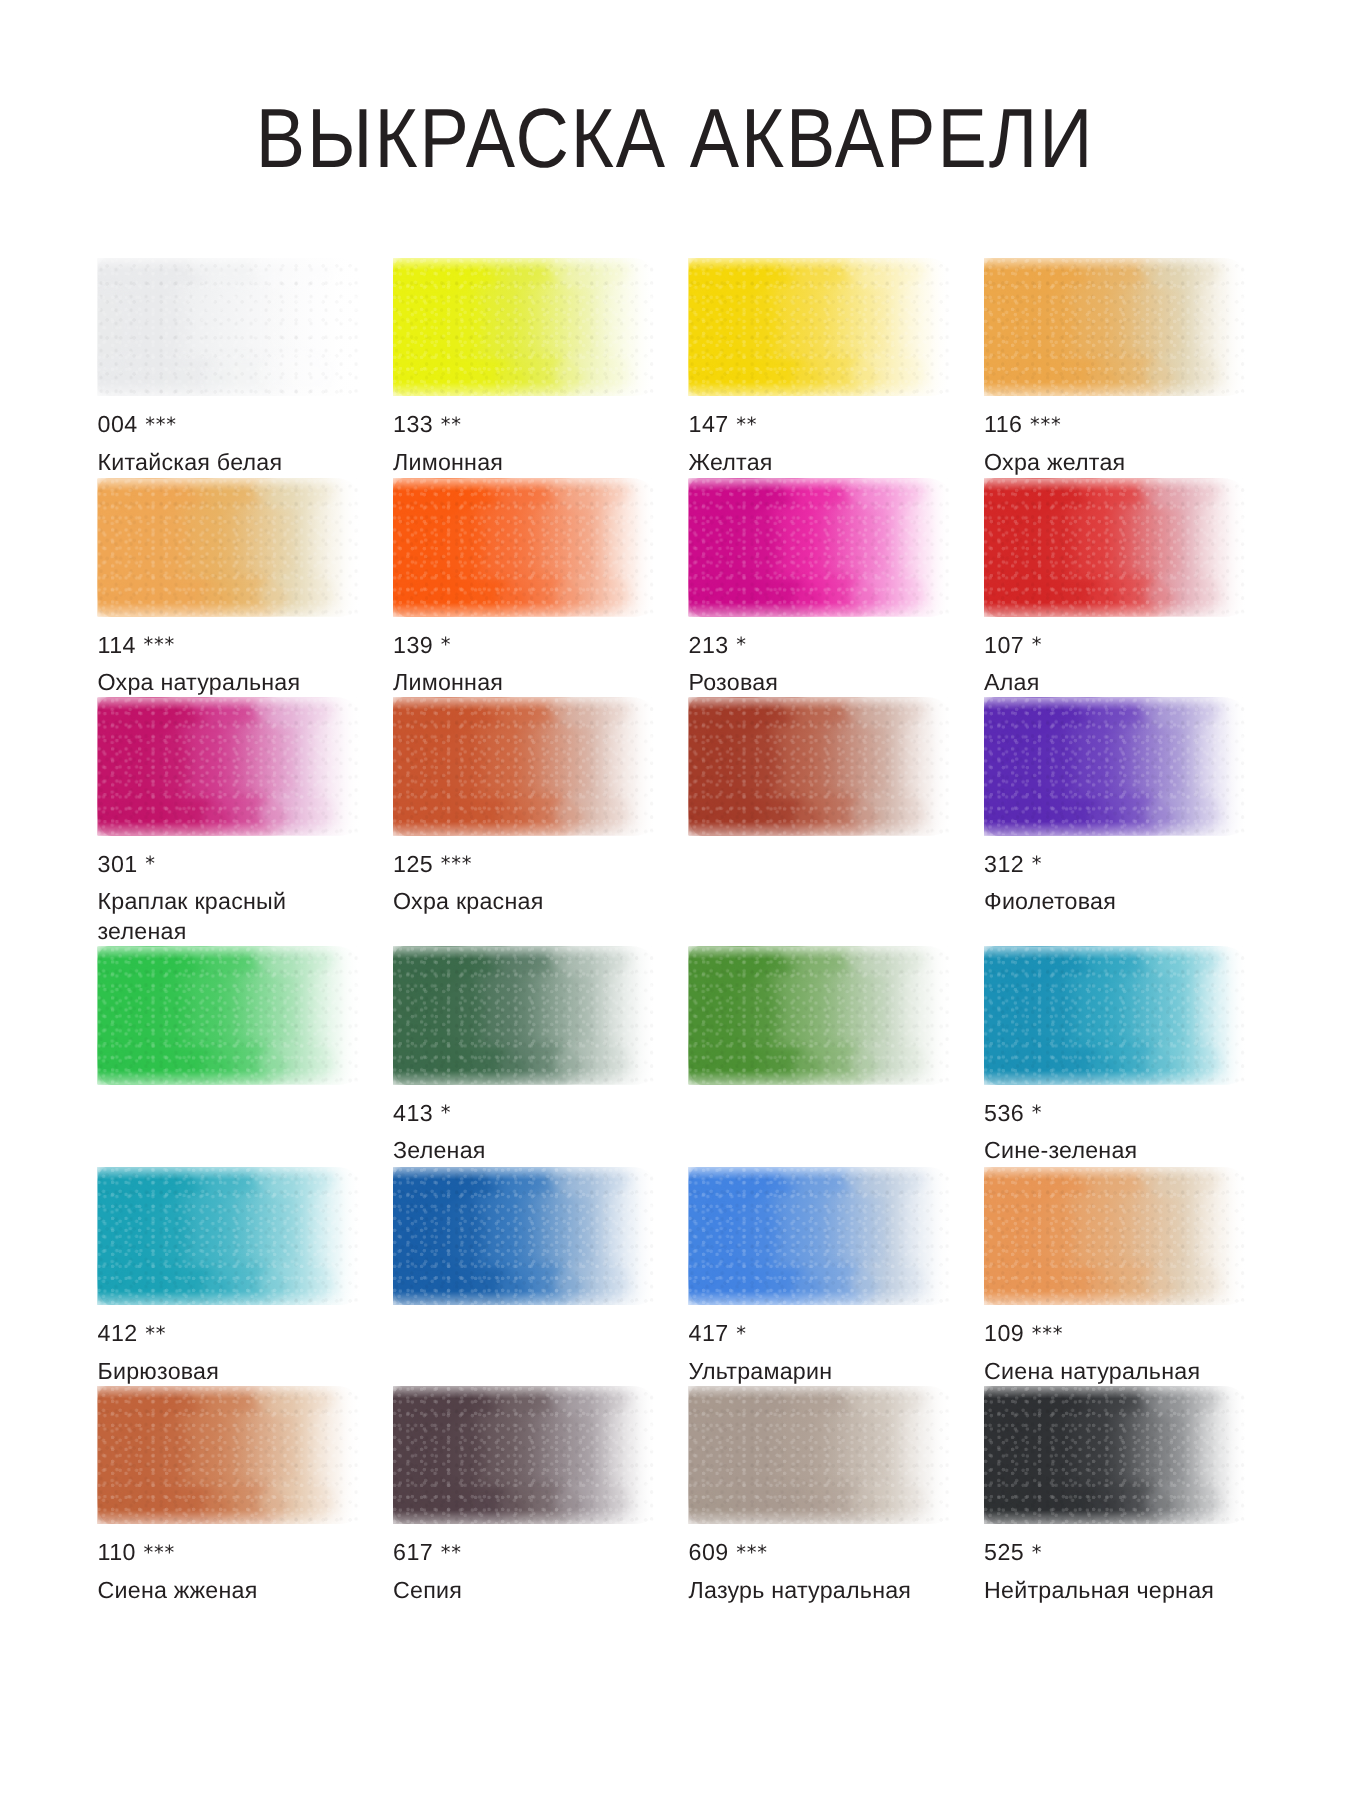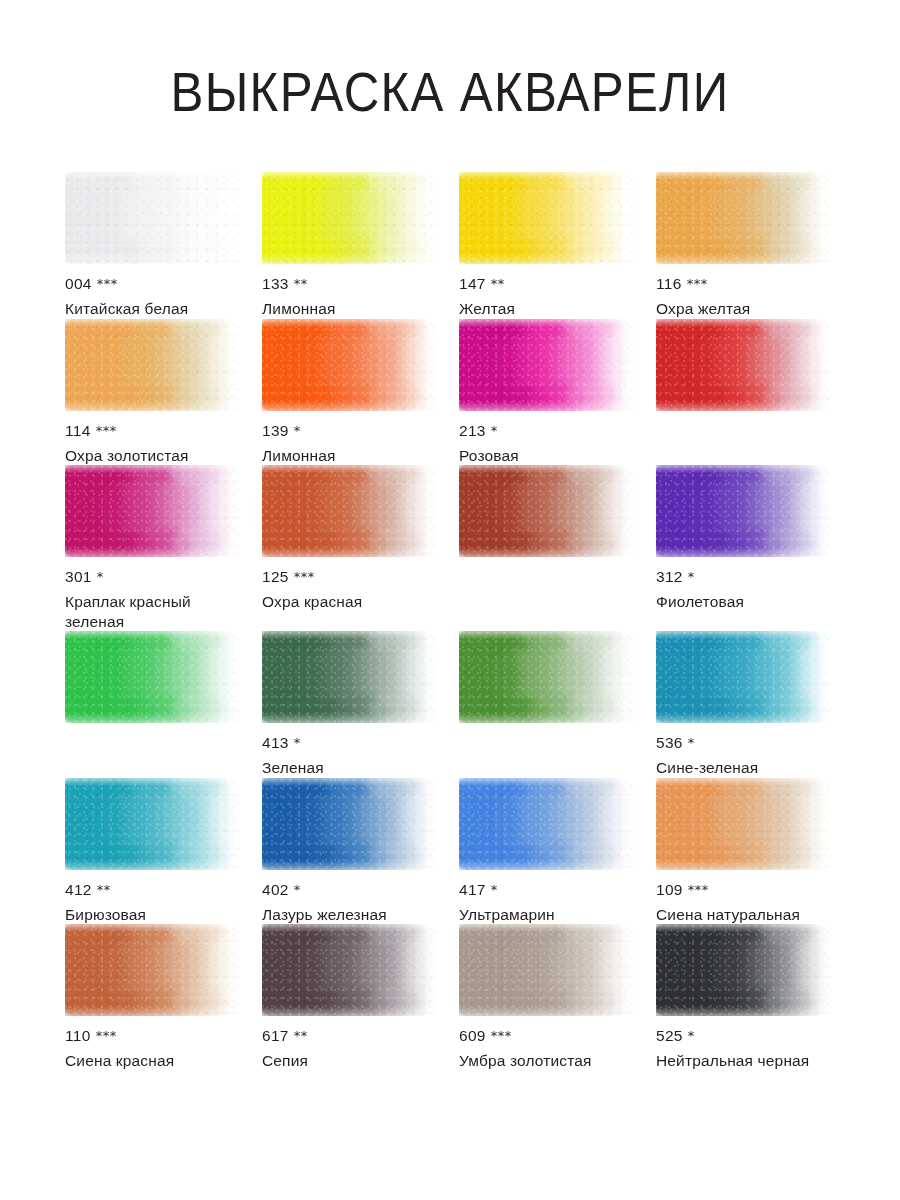--- a/index.html
+++ b/index.html
@@ -276,21 +276,21 @@
               <div class="blob" style="left: 108px; top: 62px; width: 50px; height: 30px; background: rgb(227, 214, 176); opacity: 0.5;"></div>
               <div class="blob" style="left: -10px; top: 18px; width: 34px; height: 58px; background: rgb(239, 167, 85); opacity: 0.9;"></div>
               <div class="blob" style="left: 14px; top: 8px; width: 46px; height: 74px; background: rgb(239, 167, 85); opacity: 0.55;"></div>
               <div class="soften"></div>
               <div class="fade"></div>
               <div class="grain"></div>
             </div>
           </div>
           <div class="caption">
             <div class="codeline"><span class="code">114</span><span class="stars">***</span></div>
-            <div class="pname">Охра золотистая</div>
+            <div class="pname">Охра натуральная</div>
           </div>
         </div>
         <div class="cell">
           <div class="swatch-wrap">
             <div class="swatch">
               <div class="wash" style="background: linear-gradient(90deg, rgb(250, 90, 16) 0%, rgb(250, 90, 16) 16%, rgb(247, 113, 58) 46%, rgb(242, 163, 131) 78%, rgba(255, 255, 255, 0) 100%);"></div>
               <div class="blob" style="left: -6px; top: -7px; width: 58px; height: 34px; background: rgb(250, 90, 16); opacity: 0.95;"></div>
               <div class="blob" style="left: 26px; top: -9px; width: 52px; height: 28px; background: rgb(250, 90, 16); opacity: 0.8;"></div>
               <div class="blob" style="left: 62px; top: -8px; width: 56px; height: 26px; background: rgb(247, 113, 58); opacity: 0.7;"></div>
               <div class="blob" style="left: 104px; top: -6px; width: 54px; height: 26px; background: rgb(242, 163, 131); opacity: 0.6;"></div>
@@ -346,20 +346,24 @@
               <div class="blob" style="left: 30px; top: 66px; width: 58px; height: 32px; background: rgb(211, 39, 39); opacity: 0.72;"></div>
               <div class="blob" style="left: 70px; top: 64px; width: 56px; height: 32px; background: rgb(224, 64, 64); opacity: 0.6;"></div>
               <div class="blob" style="left: 108px; top: 62px; width: 50px; height: 30px; background: rgb(223, 162, 173); opacity: 0.5;"></div>
               <div class="blob" style="left: -10px; top: 18px; width: 34px; height: 58px; background: rgb(211, 39, 39); opacity: 0.9;"></div>
               <div class="blob" style="left: 14px; top: 8px; width: 46px; height: 74px; background: rgb(211, 39, 39); opacity: 0.55;"></div>
               <div class="soften"></div>
               <div class="fade"></div>
               <div class="grain"></div>
             </div>
           </div>
+          <div class="caption">
+            <div class="codeline"><span class="code">107</span><span class="stars">*</span></div>
+            <div class="pname">Алая</div>
+          </div>
         </div>
       </div>
       <div class="row">
         <div class="cell">
           <div class="swatch-wrap">
             <div class="swatch">
               <div class="wash" style="background: linear-gradient(90deg, rgb(194, 21, 106) 0%, rgb(194, 21, 106) 16%, rgb(209, 62, 144) 46%, rgb(227, 175, 214) 78%, rgba(255, 255, 255, 0) 100%);"></div>
               <div class="blob" style="left: -6px; top: -7px; width: 58px; height: 34px; background: rgb(194, 21, 106); opacity: 0.95;"></div>
               <div class="blob" style="left: 26px; top: -9px; width: 52px; height: 28px; background: rgb(194, 21, 106); opacity: 0.8;"></div>
               <div class="blob" style="left: 62px; top: -8px; width: 56px; height: 26px; background: rgb(209, 62, 144); opacity: 0.7;"></div>
@@ -576,24 +580,20 @@
               <div class="blob" style="left: 30px; top: 66px; width: 58px; height: 32px; background: rgb(26, 95, 168); opacity: 0.72;"></div>
               <div class="blob" style="left: 70px; top: 64px; width: 56px; height: 32px; background: rgb(59, 124, 192); opacity: 0.6;"></div>
               <div class="blob" style="left: 108px; top: 62px; width: 50px; height: 30px; background: rgb(157, 185, 216); opacity: 0.5;"></div>
               <div class="blob" style="left: -10px; top: 18px; width: 34px; height: 58px; background: rgb(26, 95, 168); opacity: 0.9;"></div>
               <div class="blob" style="left: 14px; top: 8px; width: 46px; height: 74px; background: rgb(26, 95, 168); opacity: 0.55;"></div>
               <div class="soften"></div>
               <div class="fade"></div>
               <div class="grain"></div>
             </div>
           </div>
-          <div class="caption">
-            <div class="codeline"><span class="code">402</span><span class="stars">*</span></div>
-            <div class="pname">Лазурь железная</div>
-          </div>
         </div>
         <div class="cell">
           <div class="swatch-wrap">
             <div class="swatch">
               <div class="wash" style="background: linear-gradient(90deg, rgb(68, 132, 226) 0%, rgb(68, 132, 226) 16%, rgb(110, 158, 224) 46%, rgb(182, 199, 220) 78%, rgba(255, 255, 255, 0) 100%);"></div>
               <div class="blob" style="left: -6px; top: -7px; width: 58px; height: 34px; background: rgb(68, 132, 226); opacity: 0.95;"></div>
               <div class="blob" style="left: 26px; top: -9px; width: 52px; height: 28px; background: rgb(68, 132, 226); opacity: 0.8;"></div>
               <div class="blob" style="left: 62px; top: -8px; width: 56px; height: 26px; background: rgb(110, 158, 224); opacity: 0.7;"></div>
               <div class="blob" style="left: 104px; top: -6px; width: 54px; height: 26px; background: rgb(182, 199, 220); opacity: 0.6;"></div>
               <div class="blob" style="left: -8px; top: 60px; width: 54px; height: 38px; background: rgb(68, 132, 226); opacity: 0.92;"></div>
@@ -652,21 +652,21 @@
               <div class="blob" style="left: 108px; top: 62px; width: 50px; height: 30px; background: rgb(226, 194, 164); opacity: 0.5;"></div>
               <div class="blob" style="left: -10px; top: 18px; width: 34px; height: 58px; background: rgb(193, 100, 60); opacity: 0.9;"></div>
               <div class="blob" style="left: 14px; top: 8px; width: 46px; height: 74px; background: rgb(193, 100, 60); opacity: 0.55;"></div>
               <div class="soften"></div>
               <div class="fade"></div>
               <div class="grain"></div>
             </div>
           </div>
           <div class="caption">
             <div class="codeline"><span class="code">110</span><span class="stars">***</span></div>
-            <div class="pname">Сиена красная</div>
+            <div class="pname">Сиена жженая</div>
           </div>
         </div>
         <div class="cell">
           <div class="swatch-wrap">
             <div class="swatch">
               <div class="wash" style="background: linear-gradient(90deg, rgb(83, 65, 72) 0%, rgb(83, 65, 72) 16%, rgb(110, 95, 99) 46%, rgb(162, 154, 160) 78%, rgba(255, 255, 255, 0) 100%);"></div>
               <div class="blob" style="left: -6px; top: -7px; width: 58px; height: 34px; background: rgb(83, 65, 72); opacity: 0.95;"></div>
               <div class="blob" style="left: 26px; top: -9px; width: 52px; height: 28px; background: rgb(83, 65, 72); opacity: 0.8;"></div>
               <div class="blob" style="left: 62px; top: -8px; width: 56px; height: 26px; background: rgb(110, 95, 99); opacity: 0.7;"></div>
               <div class="blob" style="left: 104px; top: -6px; width: 54px; height: 26px; background: rgb(162, 154, 160); opacity: 0.6;"></div>
@@ -700,21 +700,21 @@
               <div class="blob" style="left: 108px; top: 62px; width: 50px; height: 30px; background: rgb(205, 195, 184); opacity: 0.5;"></div>
               <div class="blob" style="left: -10px; top: 18px; width: 34px; height: 58px; background: rgb(168, 153, 143); opacity: 0.9;"></div>
               <div class="blob" style="left: 14px; top: 8px; width: 46px; height: 74px; background: rgb(168, 153, 143); opacity: 0.55;"></div>
               <div class="soften"></div>
               <div class="fade"></div>
               <div class="grain"></div>
             </div>
           </div>
           <div class="caption">
             <div class="codeline"><span class="code">609</span><span class="stars">***</span></div>
-            <div class="pname">Умбра золотистая</div>
+            <div class="pname">Лазурь натуральная</div>
           </div>
         </div>
         <div class="cell">
           <div class="swatch-wrap">
             <div class="swatch">
               <div class="wash" style="background: linear-gradient(90deg, rgb(47, 49, 52) 0%, rgb(47, 49, 52) 16%, rgb(60, 62, 65) 46%, rgb(139, 141, 144) 78%, rgba(255, 255, 255, 0) 100%);"></div>
               <div class="blob" style="left: -6px; top: -7px; width: 58px; height: 34px; background: rgb(47, 49, 52); opacity: 0.95;"></div>
               <div class="blob" style="left: 26px; top: -9px; width: 52px; height: 28px; background: rgb(47, 49, 52); opacity: 0.8;"></div>
               <div class="blob" style="left: 62px; top: -8px; width: 56px; height: 26px; background: rgb(60, 62, 65); opacity: 0.7;"></div>
               <div class="blob" style="left: 104px; top: -6px; width: 54px; height: 26px; background: rgb(139, 141, 144); opacity: 0.6;"></div>

